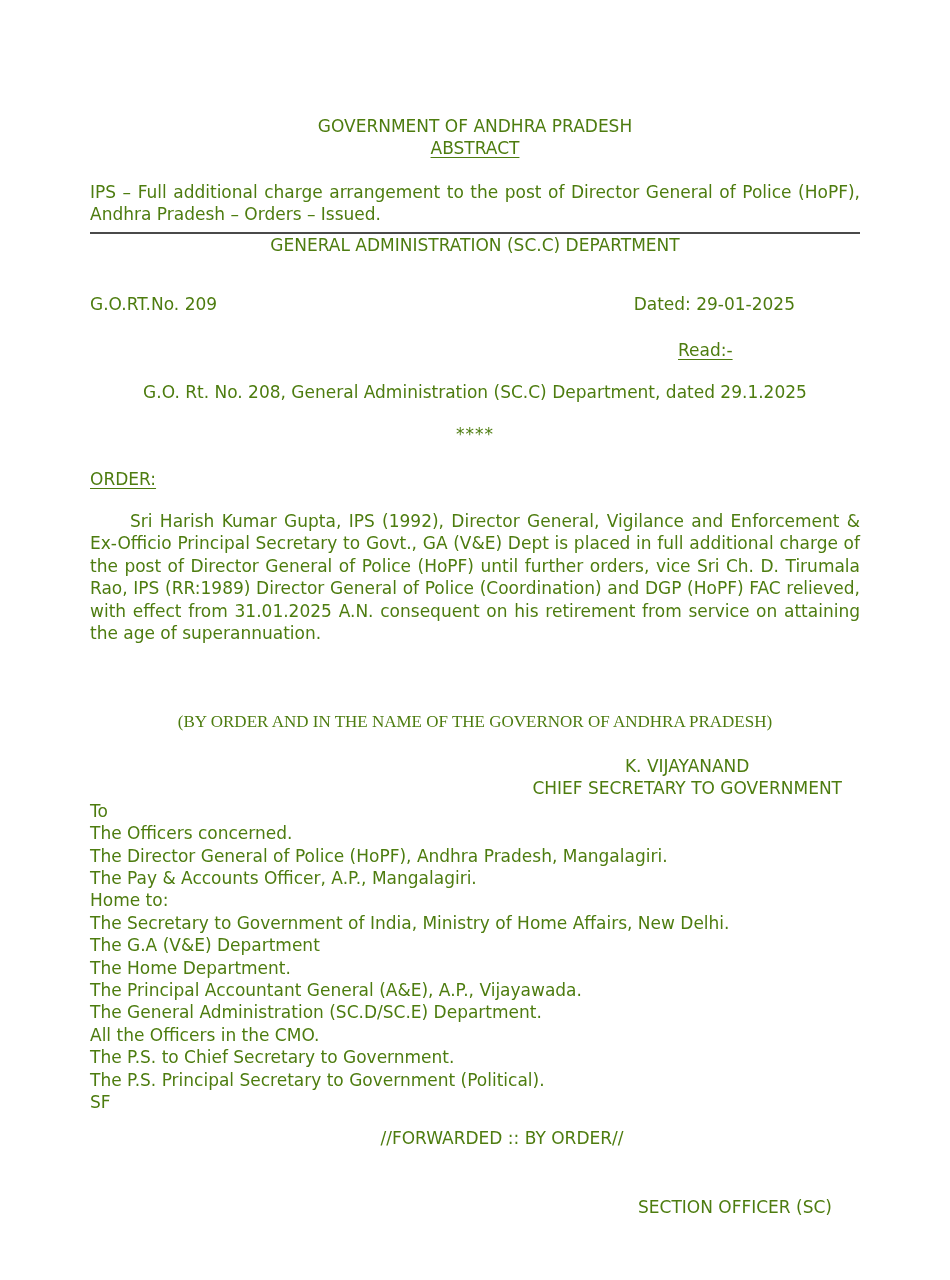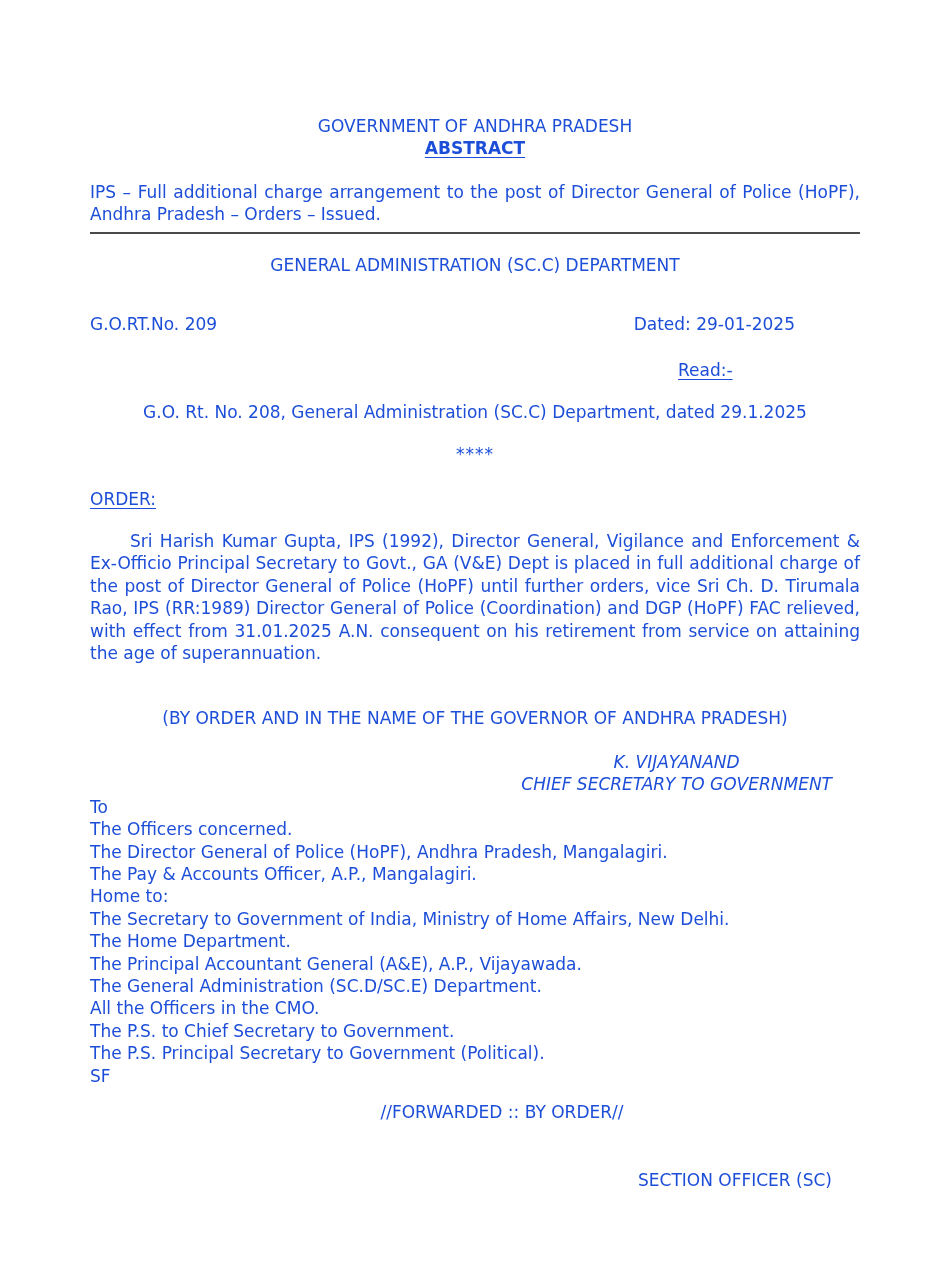--- a/index.html
+++ b/index.html
@@ -12,36 +12,36 @@
     width: 950px;
     height: 1224px;
     margin: 0 auto;
     background: #ffffff;
     box-sizing: border-box;
     padding: 0 90px;
     overflow: hidden;
     font-family: "DejaVu Sans", "Liberation Sans", sans-serif;
     font-size: 17px;
     line-height: 22.4px;
-    color: #1d4ed8;
+    color: #4d7c0f;
   }
   .center { text-align: center; }
   .underlined {
     text-decoration: underline;
     text-underline-offset: 3px;
   }
   .doc-title { margin-top: 115px; }
-  .doc-abstract-label { margin-top: 0; font-weight: bold; }
+  .doc-abstract-label { margin-top: 0; }
   .doc-subject {
     margin-top: 21px;
     text-align: justify;
     padding-bottom: 6px;
     border-bottom: 2px solid #4a4a4a;
   }
-  .doc-department { margin-top: 20px; }
+  .doc-department { }
   .go-row {
     margin-top: 37px;
     display: flex;
     justify-content: space-between;
     align-items: flex-end;
   }
   .go-row .dated { padding-right: 65px; }
   .read-label {
     margin-top: 24px;
     margin-left: 588px;
@@ -52,28 +52,27 @@
   .order-label {
     margin-top: 22px;
     width: max-content;
     text-decoration: underline;
   }
   .order-par {
     margin-top: 20px;
     text-align: justify;
     text-indent: 40px;
   }
-  .by-order { margin-top: 42px; }
+  .by-order { margin-top: 66px; font-family: Liberation Serif, serif; }
   .signature {
     margin-top: 22px;
     margin-left: auto;
-    margin-right: 28px;
+    margin-right: 18px;
     width: max-content;
     text-align: center;
-    font-style: italic;
   }
   .address-block { margin-top: 0; }
   .forwarded {
     margin-top: 14px;
     text-align: center;
     padding-left: 54px;
   }
   .section-officer {
     margin-top: 46px;
     text-align: right;
@@ -115,20 +114,21 @@
     <div>CHIEF SECRETARY TO GOVERNMENT</div>
   </div>
 
   <div class="address-block">
       <div class="addr-line">To</div>
       <div class="addr-line">The Officers concerned.</div>
       <div class="addr-line">The Director General of Police (HoPF), Andhra Pradesh, Mangalagiri.</div>
       <div class="addr-line">The Pay &amp; Accounts Officer, A.P., Mangalagiri.</div>
       <div class="addr-line">Home to:</div>
       <div class="addr-line">The Secretary to Government of India,  Ministry of Home Affairs, New Delhi.</div>
+      <div class="addr-line">The G.A (V&amp;E) Department</div>
       <div class="addr-line">The Home Department.</div>
       <div class="addr-line">The Principal Accountant General (A&amp;E), A.P., Vijayawada.</div>
       <div class="addr-line">The General Administration (SC.D/SC.E) Department.</div>
       <div class="addr-line">All the Officers in the CMO.</div>
       <div class="addr-line">The P.S. to Chief Secretary to Government.</div>
       <div class="addr-line">The P.S. Principal Secretary to Government (Political).</div>
       <div class="addr-line">SF</div>
     </div>
 
   <div class="forwarded">//FORWARDED :: BY ORDER//</div>

